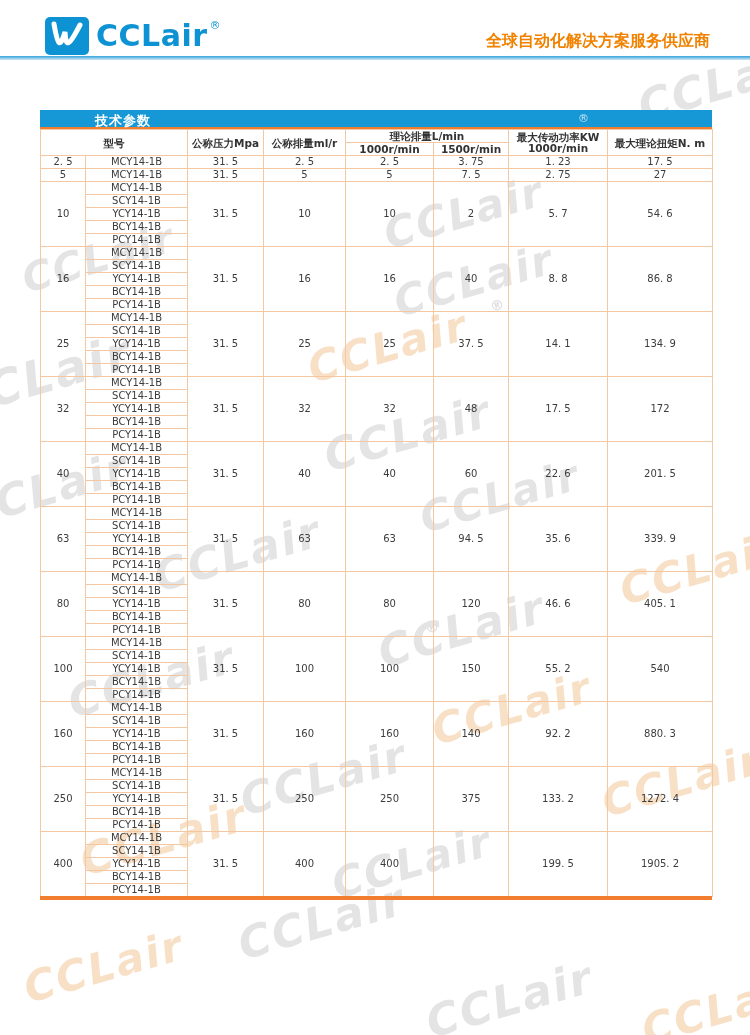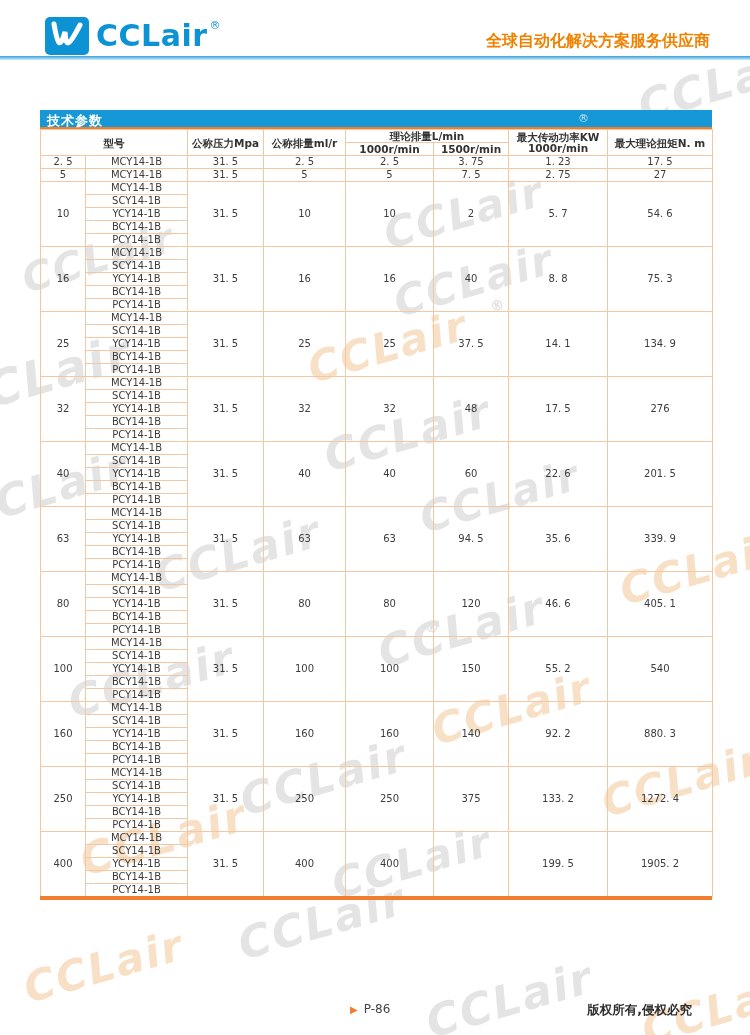--- a/index.html
+++ b/index.html
@@ -43,21 +43,21 @@
     background:linear-gradient(to bottom,#35a2d9,#cfeafa);
   }
   
   .table-block{position:absolute;left:40px;top:110px;width:672px;}
   .title-bar{
     position:relative;height:19px;background:var(--bar-blue);
     border-bottom:2px solid var(--accent);
   }
   .title-bar .title-text{
     color:#fff;font-size:13px;font-weight:bold;line-height:19px;padding-left:7px;
-    letter-spacing:1px;display:inline-block;
+    letter-spacing:1px;display:inline-block;margin-left:48px;
   }
   .title-bar .title-reg{
     position:absolute;left:538px;top:2px;font-size:11px;font-weight:normal;
     color:rgba(230,240,246,0.85);font-style:normal;
   }
   table.spec{
     width:672px;border-collapse:collapse;table-layout:fixed;
   }
   table.spec th,table.spec td{
     border:1px solid var(--border-peach);
@@ -193,21 +193,21 @@
             <td>PCY14-1B</td>
           </tr>
           <tr>
             <td rowspan="5">16</td>
             <td>MCY14-1B</td>
             <td rowspan="5">31. 5</td>
             <td rowspan="5">16</td>
             <td rowspan="5">16</td>
             <td rowspan="5">40</td>
             <td rowspan="5">8. 8</td>
-            <td rowspan="5">75. 3</td>
+            <td rowspan="5">86. 8</td>
           </tr>
           <tr>
             <td>SCY14-1B</td>
           </tr>
           <tr>
             <td>YCY14-1B</td>
           </tr>
           <tr>
             <td>BCY14-1B</td>
           </tr>
@@ -237,21 +237,21 @@
             <td>PCY14-1B</td>
           </tr>
           <tr>
             <td rowspan="5">32</td>
             <td>MCY14-1B</td>
             <td rowspan="5">31. 5</td>
             <td rowspan="5">32</td>
             <td rowspan="5">32</td>
             <td rowspan="5">48</td>
             <td rowspan="5">17. 5</td>
-            <td rowspan="5">276</td>
+            <td rowspan="5">172</td>
           </tr>
           <tr>
             <td>SCY14-1B</td>
           </tr>
           <tr>
             <td>YCY14-1B</td>
           </tr>
           <tr>
             <td>BCY14-1B</td>
           </tr>
@@ -410,18 +410,14 @@
             <td>BCY14-1B</td>
           </tr>
           <tr>
             <td>PCY14-1B</td>
           </tr>
         </tbody>
     </table>
     <div class="bottom-rule"></div>
   </div>
 
-  <div class="page-footer">
-    <div class="page-num"><span class="arrow">▶</span><span>P-86</span></div>
-    <div class="copyright">版权所有,侵权必究</div>
-  </div>
 
 </div>
 
 </body></html>

